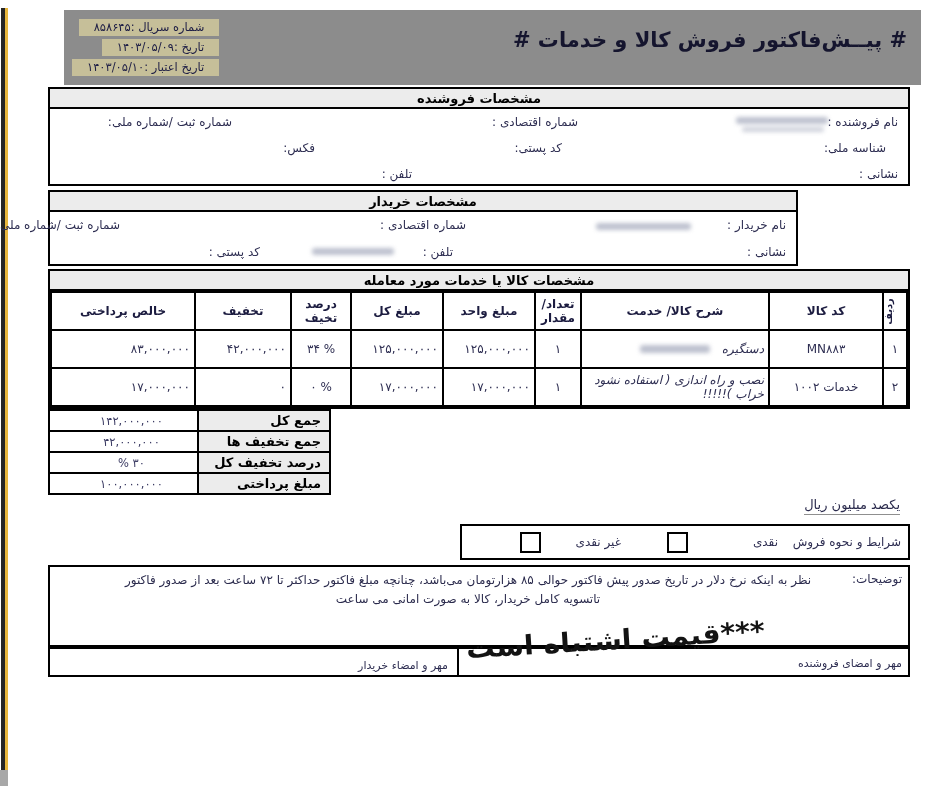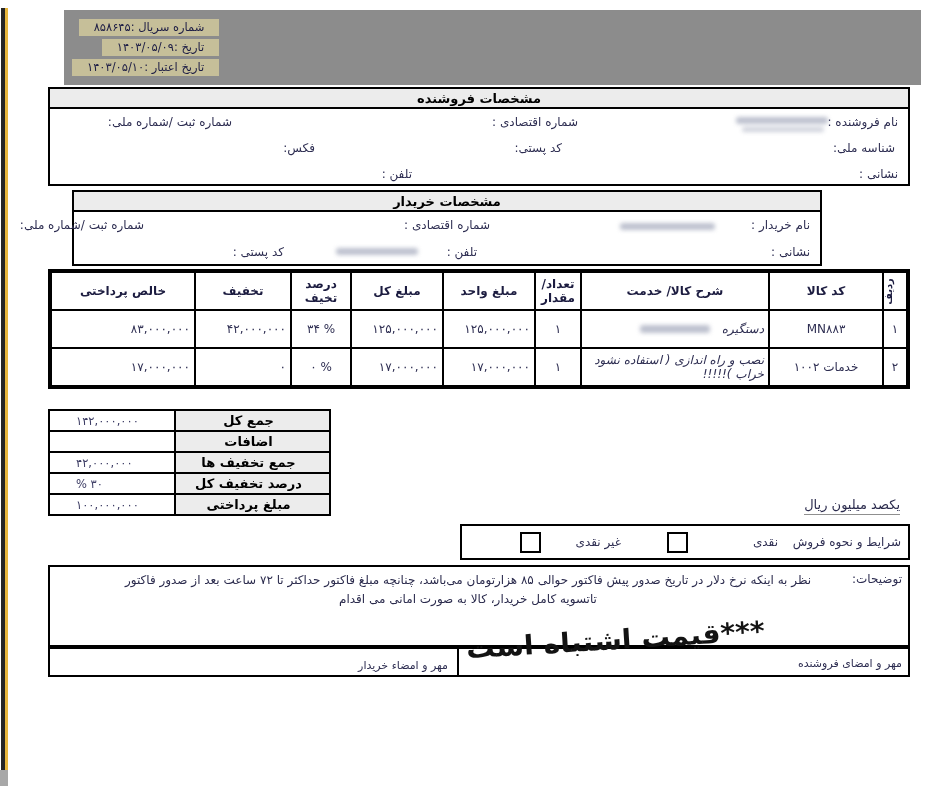--- a/index.html
+++ b/index.html
@@ -36,22 +36,22 @@
   .items-table th { font-weight:bold; height:38px; text-align:center; color:#1c1c40; }
   .items-table td { height:38px; }
   .c { text-align:center; }
   .num { text-align:right; font-size:11.5px; color:#3c3c64; direction:ltr; text-align:right; unicode-bidi:plaintext; }
   .desc-cell { text-align:right; font-size:12px;font-style:italic; }
   .vert { display:inline-block; transform:rotate(-90deg); font-size:10px; white-space:nowrap; }
 
   
   .summary { position:absolute; left:48px; top:409px; width:283px; border-collapse:collapse; table-layout:fixed; direction:rtl; }
   .summary td { border:2px solid #000; height:21px; font-size:12px; }
-  .summary td.slabel { width:155px; background:#ececec; font-weight:bold; font-size:13px; color:#000; padding-right:8px;text-align:center; }
-  .summary td.sval { background:#fff; text-align:left; padding-right:10px; color:#3c3c64; font-size:11.5px;padding-left:26px; }
+  .summary td.slabel { width:132px; background:#ececec; font-weight:bold; font-size:13px; color:#000; padding-right:8px; }
+  .summary td.sval { background:#fff; text-align:center; padding-right:10px; color:#3c3c64; font-size:11.5px;padding-left:26px; }
 
   .amount-words { position:absolute; right:33px; top:497px; font-size:13px; color:#2b2b4d; border-bottom:1px solid #8f8f8f; padding-bottom:2px; direction:rtl; }
 
   
   .terms { left:460px; top:524px; width:450px; height:36px; }
   .terms .lbl { top:9px; }
   .cbox { position:absolute; top:6px; width:21px; height:21px; border:2.5px solid #000; background:#fff; }
 
   
   .notes { left:48px; top:565px; width:862px; height:82px; }
@@ -68,20 +68,21 @@
 </head>
 <body>
 
 <div class="page">
 
   <div class="strip-dark"></div>
   <div class="strip-gold"></div>
   <div class="strip-gray"></div>
 
   <div class="banner">
+    <div class="doc-title">#  پیــش‌فاکتور فروش کالا و خدمات  #</div>
     <div class="meta">
       <div class="chip">
         <span>شماره سریال :</span>
         <span class="val">۸۵۸۶۴۵</span>
       </div>
       <div class="chip">
         <span>تاریخ :</span>
         <span class="val">۱۴۰۳/۰۵/۰۹</span>
       </div>
       <div class="chip">
@@ -91,43 +92,44 @@
     </div>
   </div>
 
   <div class="box" style="left:48px; top:87px; width:862px; height:99px;">
     <div class="sec-head">مشخصات فروشنده</div>
     <div class="body" style="height:75px;">
       <span class="lbl" style="right:10px; top:6px;">نام فروشنده :</span>
       <div class="smudge l2" style="right:80px; top:8px; width:92px;"></div>
       <span class="lbl" style="right:330px; top:6px;">شماره اقتصادی :</span>
       <span class="lbl" style="right:676px; top:6px;">شماره ثبت /شماره ملی:</span>
-      <span class="lbl" style="right:13px; top:32px;">شناسه ملی:</span>
+      <span class="lbl" style="right:22px; top:32px;">شناسه ملی:</span>
       <span class="lbl" style="right:346px; top:32px;">کد پستی:</span>
       <span class="lbl" style="right:593px; top:32px;">فکس:</span>
       <span class="lbl" style="right:10px; top:58px;">نشانی :</span>
       <span class="lbl" style="right:496px; top:58px;">تلفن :</span>
     </div>
   </div>
 
-  <div class="box" style="left:48px; top:190px; width:750px; height:76px;margin-left:24px;">
+  <div class="box" style="left:48px; top:190px; width:750px; height:76px;">
     <div class="sec-head">مشخصات خریدار</div>
     <div class="body" style="height:52px;">
       <span class="lbl" style="right:10px; top:6px;">نام خریدار :</span>
       <div class="smudge" style="right:105px; top:11px; width:95px;"></div>
       <span class="lbl" style="right:330px; top:6px;">شماره اقتصادی :</span>
       <span class="lbl" style="right:676px; top:6px;">شماره ثبت /شماره ملی:</span>
       <span class="lbl" style="right:10px; top:33px;">نشانی :</span>
       <span class="lbl" style="right:343px; top:33px;">تلفن :</span>
       <div class="smudge" style="right:402px; top:36px; width:82px;"></div>
       <span class="lbl" style="right:536px; top:33px;">کد پستی :</span>
     </div>
   </div>
 
   <div class="box" style="left:48px; top:269px; width:862px;">
+    <div class="sec-head">مشخصات کالا یا خدمات مورد معامله</div>
     <table class="items-table">
       <colgroup>
         <col style="width:24px">
           <col style="width:114px">
           <col style="width:188px">
           <col style="width:46px">
         <col style="width:92px">
           <col style="width:92px">
           <col style="width:60px">
           <col style="width:96px">
@@ -174,24 +176,20 @@
       </table>
   </div>
 
   <table class="summary">
     <tbody>
         <tr>
       <td class="slabel">جمع کل</td>
       <td class="sval">۱۴۲,۰۰۰,۰۰۰</td>
     </tr>
     <tr>
-      <td class="slabel">اضافات</td>
-      <td class="sval"></td>
-    </tr>
-    <tr>
       <td class="slabel">جمع تخفیف ها</td>
       <td class="sval">۴۲,۰۰۰,۰۰۰</td>
     </tr>
     <tr>
       <td class="slabel">درصد تخفیف کل</td>
       <td class="sval">۳۰ %</td>
     </tr>
     <tr>
       <td class="slabel">مبلغ پرداختی</td>
       <td class="sval">۱۰۰,۰۰۰,۰۰۰</td>
@@ -206,21 +204,21 @@
     <span class="lbl" style="right:130px;text-align:right;">نقدی</span>
     <div class="cbox" style="right:220px;"></div>
     <span class="lbl" style="right:287px;">غیر نقدی</span>
     <div class="cbox" style="right:367px;"></div>
   </div>
 
   <div class="box notes">
     <span class="lbl" style="right:6px; top:5px;">توضیحات:</span>
     <div class="notes-lines">
       <div>نظر به اینکه نرخ دلار در تاریخ صدور پیش فاکتور حوالی ۸۵ هزارتومان می‌باشد، چنانچه مبلغ فاکتور حداکثر تا ۷۲ ساعت بعد از صدور فاکتور</div>
-      <div>تاتسویه کامل خریدار، کالا به صورت امانی می اقدام</div>
+      <div>تاتسویه کامل خریدار، کالا به صورت امانی می ساعت</div>
     </div>
   </div>
 
   <div class="box sign">
     <div class="sign-divider"></div>
     <span class="lbl" style="right:6px; top:8px;">مهر و امضای فروشنده</span>
     <span class="lbl" style="right:460px; top:10px;">مهر و امضاء خریدار</span>
   </div>
 
   <div class="stamp">***قیمت اشتباه است</div>

